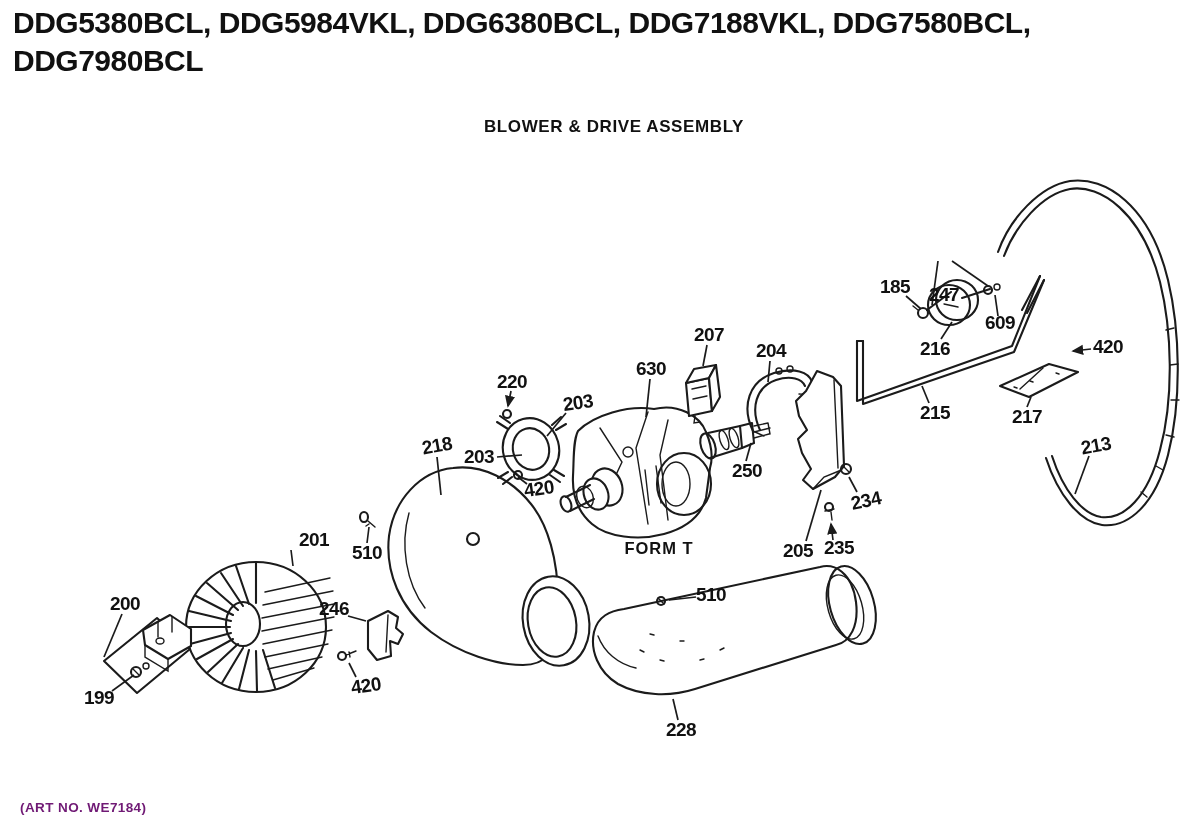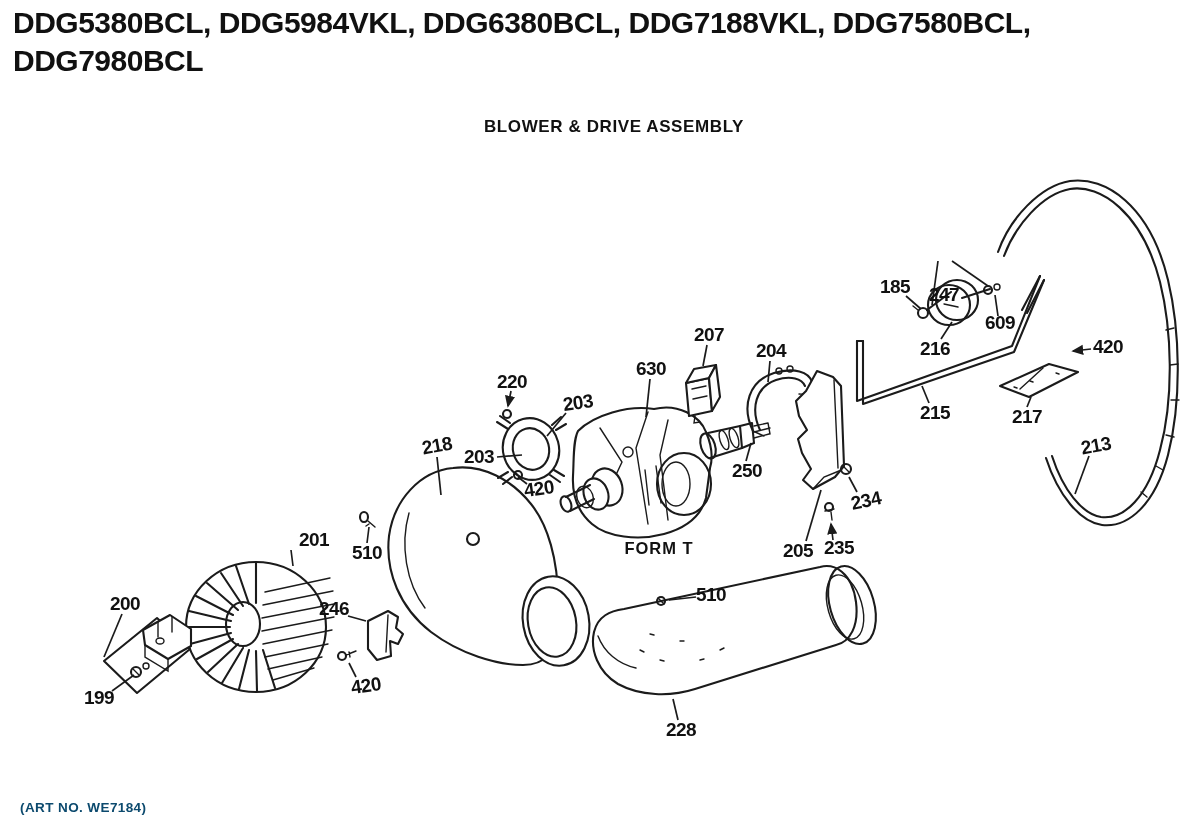--- a/index.html
+++ b/index.html
@@ -3,21 +3,21 @@
 <meta charset="utf-8">
 <style>
   html,body{margin:0;padding:0;background:#fff;}
   .page{position:relative;width:1200px;height:828px;background:#ffffff;overflow:hidden;
         font-family:"Liberation Sans",sans-serif;color:#151515;}
   .models{position:absolute;left:13px;top:4px;font-size:30px;font-weight:bold;
           letter-spacing:-0.5px;line-height:38px;white-space:pre;color:#111;}
   .title{position:absolute;left:0;right:0;top:117px;text-align:center;font-size:17px;
          font-weight:bold;letter-spacing:0.6px;color:#111;padding-left:28px;}
   .footer{position:absolute;left:20px;top:800px;font-size:13.5px;font-weight:bold;
-          letter-spacing:0.4px;color:#0c4a6e;}
+          letter-spacing:0.4px;color:#701a75;}
   .art{position:absolute;left:0;top:0;width:1200px;height:828px;}
   .callout{position:absolute;font-size:19px;font-weight:bold;letter-spacing:-0.5px;
            color:#111;white-space:nowrap;}
   .motor-text{position:absolute;font-size:16.5px;font-weight:bold;letter-spacing:1px;
            color:#111;transform:translate(-50%,-50%);}
   svg .leader{fill:none;stroke:#1b1b1b;stroke-width:1.7;}
   svg .ln{fill:none;stroke:#1b1b1b;stroke-width:2.1;stroke-linecap:round;stroke-linejoin:round;}
   svg .wh{fill:#ffffff;stroke:#1b1b1b;stroke-width:2.1;stroke-linejoin:round;}
   svg .thin{fill:none;stroke:#1b1b1b;stroke-width:1.4;stroke-linecap:round;}
 </style>

